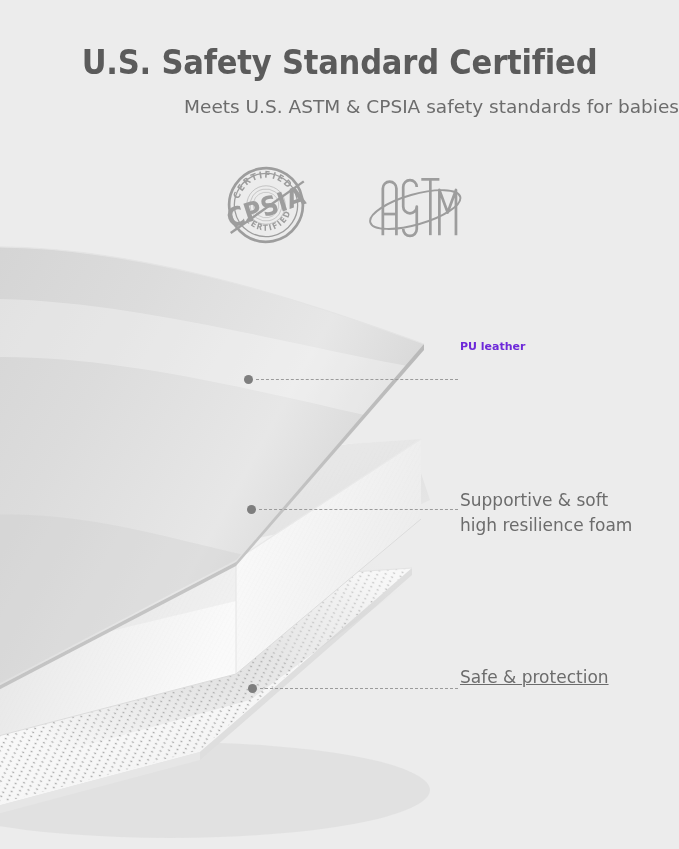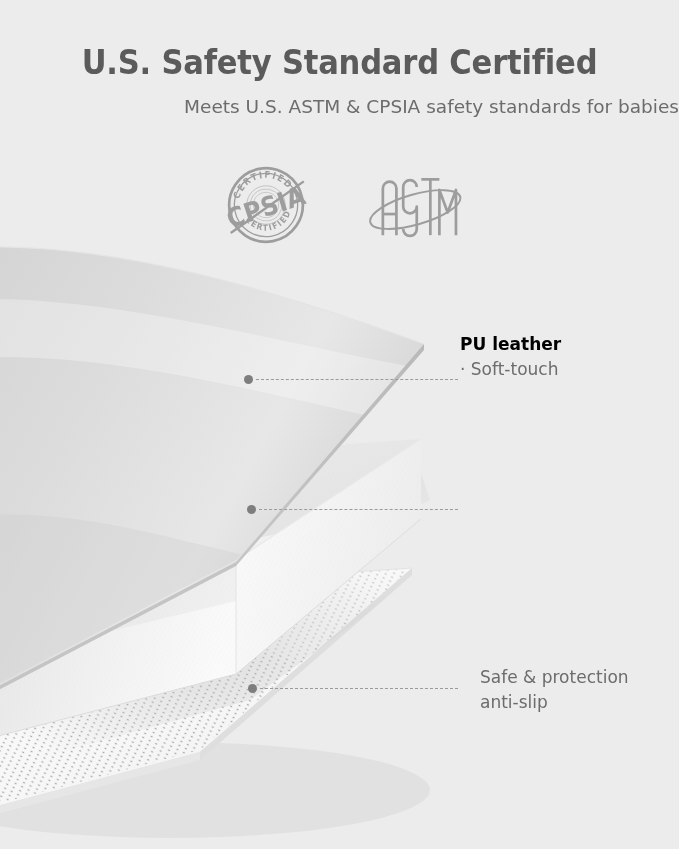--- a/index.html
+++ b/index.html
@@ -104,30 +104,30 @@
   .callout {
     position: absolute;
     z-index: 50;
     color: #6c6c6c;
     font-family: "DejaVu Sans", sans-serif;
     font-size: 17px;
     line-height: 24.5px;
     white-space: nowrap;
   }
   .callout-heading {
-    color: #000000;
+    color: #6d28d9;
     font-weight: 700;
-    font-size: 17px;
+    font-size: 11px;
     line-height: 25px;
   }
   .callout-bullet { display: block; }
   .callout-line   { display: block; }
   #callout-pu   { left: 460px; top: 332px; }
   #callout-foam { left: 460px; top: 488px; }
-  #callout-grip { left: 480px; top: 665px; }
+  #callout-grip { left: 460px; top: 665px; text-decoration: underline; }
 </style>
 </head>
 <body>
 
 <div id="page" style="background: rgb(236, 236, 236);">
 
   <svg id="artwork" viewBox="0 0 679 849" width="679" height="849" aria-hidden="true">
     <defs>
 
       <linearGradient id="gPu" x1="0" y1="0" x2="1" y2="0.55">
@@ -344,22 +344,24 @@
     <span class="leader-dot" style="background: rgb(126, 126, 126);"></span>
     <span class="leader-line" style="border-top-color: rgb(155, 155, 155);"></span>
   </div>
   <div class="leader" id="leader-grip">
     <span class="leader-dot" style="background: rgb(126, 126, 126);"></span>
     <span class="leader-line" style="border-top-color: rgb(155, 155, 155);"></span>
   </div>
 
   <div class="callout" id="callout-pu">
     <span class="callout-heading">PU leather</span>
-    <span class="callout-bullet">· Soft-touch</span>
-  </div>
-
+  </div>
+
+  <div class="callout" id="callout-foam">
+    <span class="callout-line">Supportive &amp; soft</span>
+    <span class="callout-line">high resilience foam</span>
+  </div>
 
   <div class="callout" id="callout-grip">
     <span class="callout-line">Safe &amp; protection</span>
-    <span class="callout-line">anti-slip</span>
   </div>
 
 </div>
 
 </body></html>

